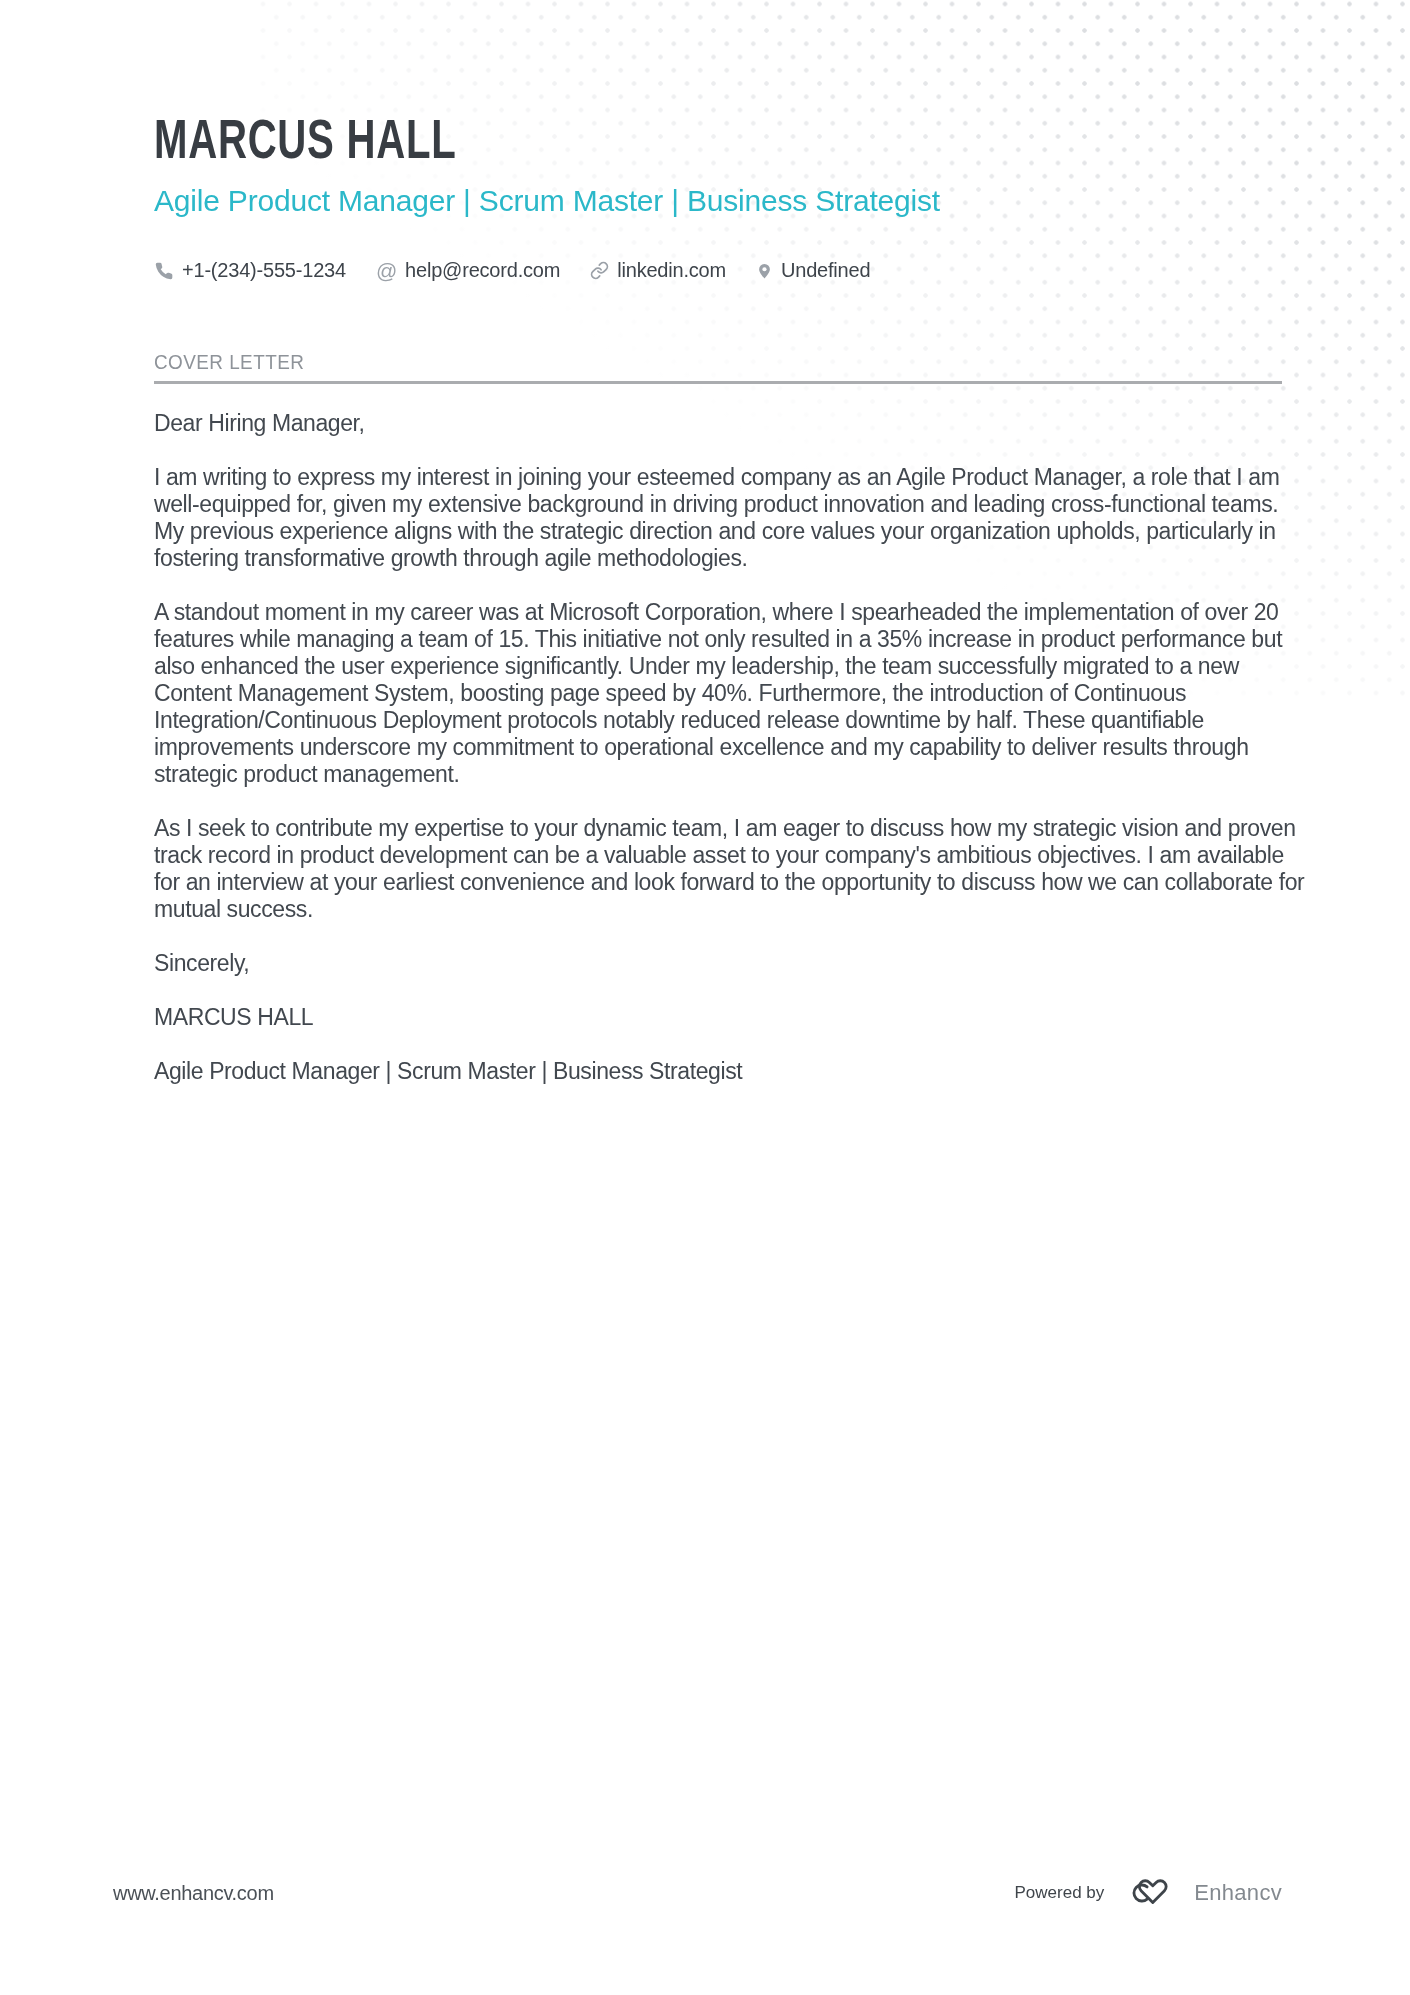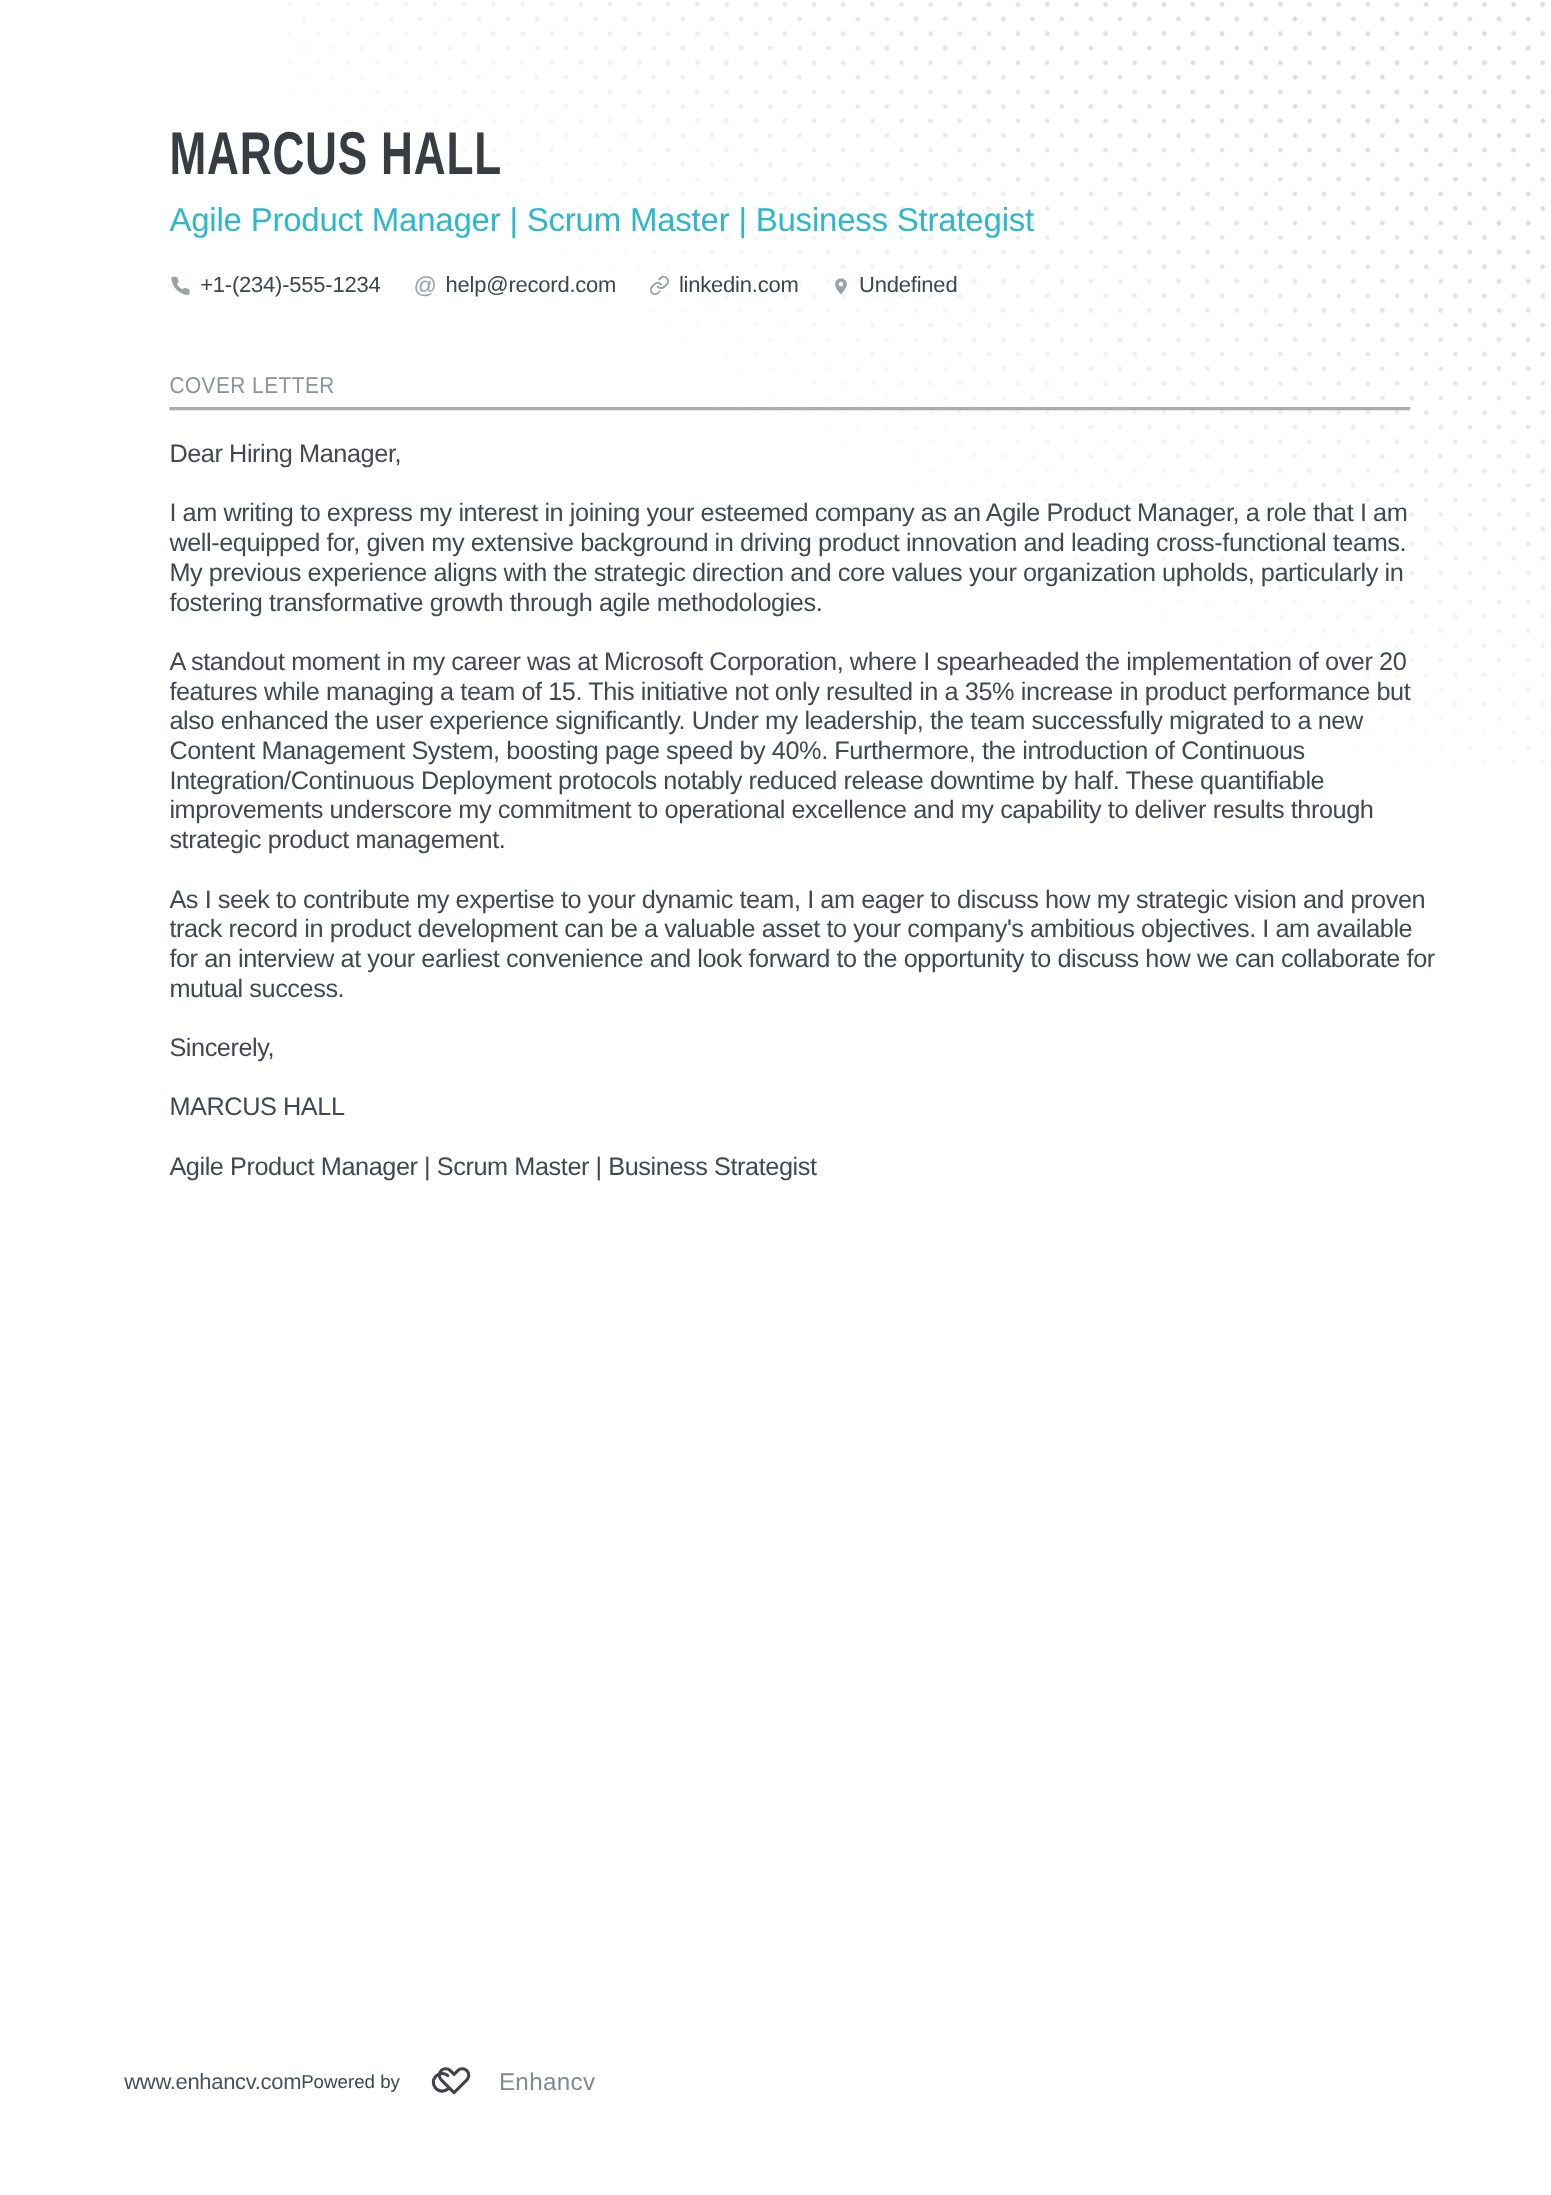--- a/index.html
+++ b/index.html
@@ -42,21 +42,21 @@
   h1.name .squeeze{ display:inline-block; transform:scaleX(.73); transform-origin:0 50%; }
 
   .headline{
     margin-top:16px;
     font-size:30px; line-height:34px;
     color:#2bb8c9; letter-spacing:-0.2px;
     white-space:nowrap;
   }
 
   .contact-row{
-    margin-top:30px;
+    margin-top:41px;
     display:flex; align-items:center; gap:30px;
     font-size:20px; color:#3e444b; letter-spacing:-0.2px;
   }
   .contact-item{ display:flex; align-items:center; gap:8px; }
   .contact-item svg{ display:block; }
   .at-glyph{ font-size:21px; color:#9ba1a8; line-height:1; }
 
   .section-label{
     margin-top:68px;
     font-size:21px; color:#8e9399; letter-spacing:.5px;
@@ -68,21 +68,21 @@
   .letter{ margin-top:26px; width:1156px; }
   .letter p{
     font-size:23px; line-height:27px; letter-spacing:-0.4px;
     color:#42484f;
     margin-bottom:27px;
   }
   .letter p:last-child{ margin-bottom:0; }
 
   .footer{
     position:absolute; left:113px; right:128px; bottom:86px;
-    display:flex; align-items:center;
+    display:flex; justify-content:space-between; align-items:center;
   }
   .site{ font-size:20px; letter-spacing:-0.3px; color:#4b5157; }
   .powered{ display:flex; align-items:center; gap:24px; }
   .powered-by{ font-size:17px; color:#3f454b; }
   .brand{ font-size:22px; color:#83898f; letter-spacing:.3px; }
   .logo svg{ display:block; }
 </style>
 </head>
 <body>
 

